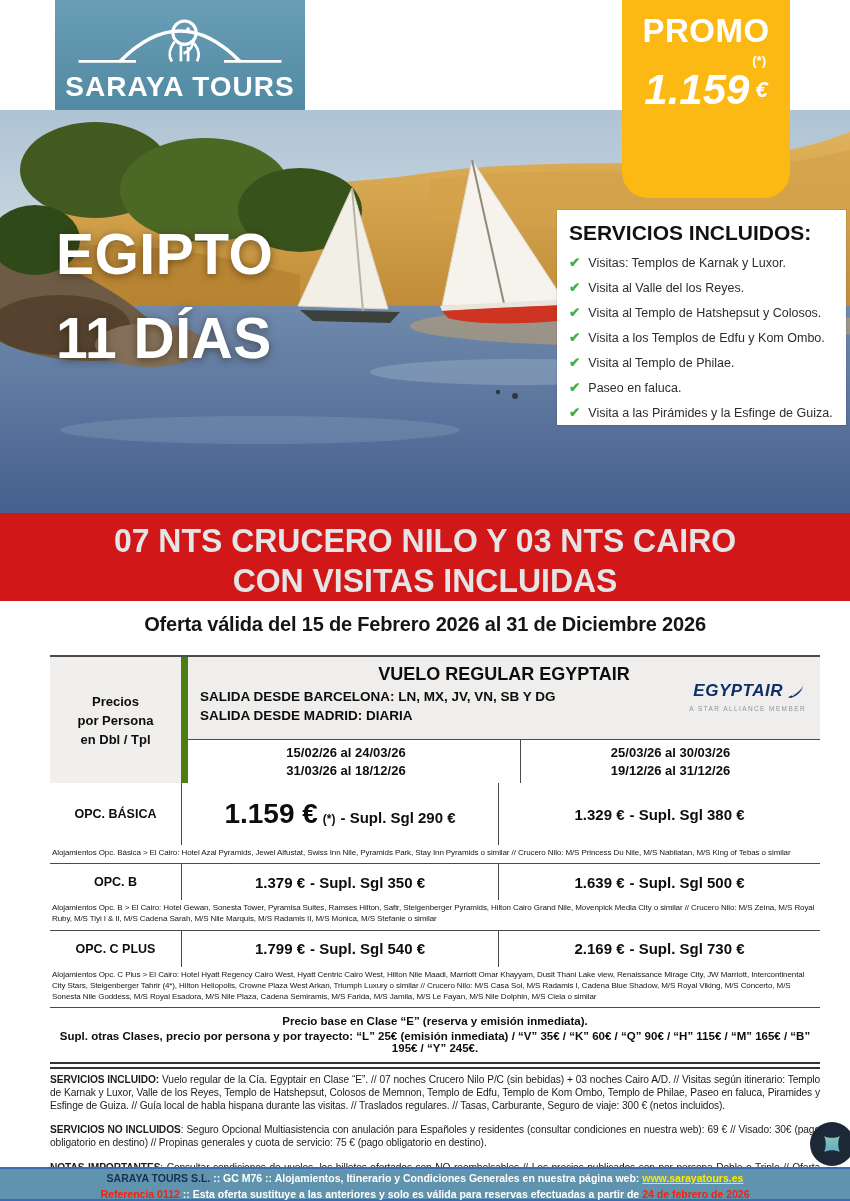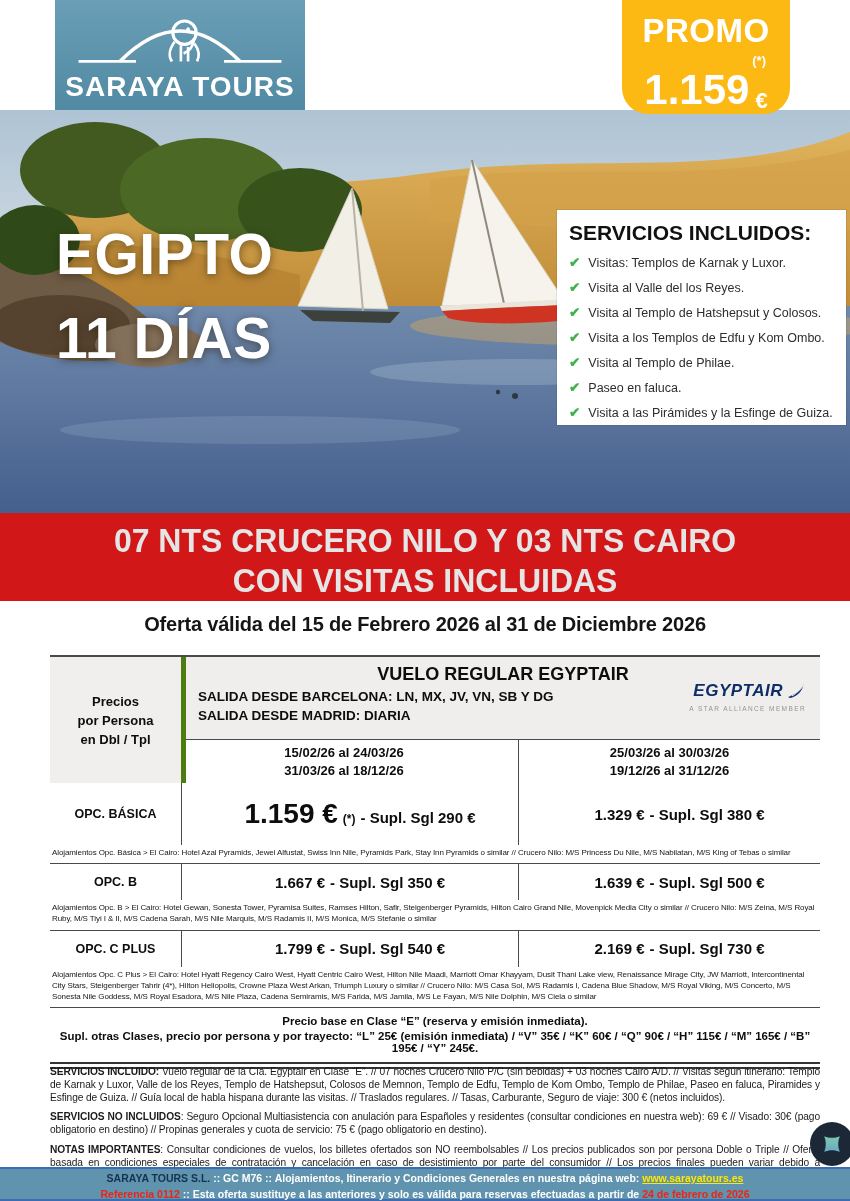--- a/index.html
+++ b/index.html
@@ -11,25 +11,25 @@
   .hero svg{display:block;}
 
   
   .logo-box{position:absolute;left:55px;top:0;width:250px;height:110px;
             background:linear-gradient(180deg,#699eb6,#528aa3);
             display:flex;flex-direction:column;align-items:center;}
   .logo-art{width:232px;height:70px;margin-top:4px;}
   .logo-text{color:#fff;font-size:28px;font-weight:700;letter-spacing:1px;margin-top:-3px;}
 
   
-  .promo{position:absolute;left:622px;top:0;width:168px;height:114px;background:#fcb813;
+  .promo{position:absolute;left:622px;top:0;width:168px;height:198px;background:#fcb813;
          border-radius:0 0 26px 26px;color:#fff;text-align:center;}
   .promo-label{font-size:33px;font-weight:800;margin-top:12px;letter-spacing:.5px;}
   .promo-note{font-size:13px;font-weight:700;text-align:right;padding-right:24px;margin-top:3px;}
-  .promo-price-row{display:flex;align-items:flex-end;justify-content:center;gap:6px;margin-top:-2px;}
+  .promo-price-row{display:flex;align-items:center;justify-content:center;gap:6px;margin-top:-2px;font-style:italic;}
   .promo-price{font-size:42px;font-weight:800;}
   .promo-cur{font-size:22px;font-weight:700;}
 
   
   .hero-title{position:absolute;left:56px;top:212px;color:#fff;font-weight:800;font-size:57px;
               line-height:84px;letter-spacing:.5px;text-shadow:0 2px 8px rgba(40,30,10,.55);}
 
   
   .services{position:absolute;left:557px;top:210px;width:289px;height:215px;background:#fff;
             padding:10px 12px;box-sizing:border-box;box-shadow:0 0 0 1px rgba(0,0,0,.07);}
@@ -44,58 +44,58 @@
   .banner-inner{transform:scaleX(.94);transform-origin:center;}
   .banner-l1{font-size:34px;margin-top:8px;}
   .banner-l2{font-size:34px;margin-top:1px;}
 
   .validity{position:absolute;left:0;top:613px;width:850px;text-align:center;font-size:20px;
             font-weight:800;color:#151515;letter-spacing:-.2px;}
 
   
   .tbl{position:absolute;left:50px;top:655px;width:770px;border-top:2px solid #4a4a4a;color:#0d0d0d;}
   .hdr{display:flex;height:126px;}
-  .hdr-left{width:131px;background:#f0efed;border-right:5px solid #4d7c0f;display:flex;
+  .hdr-left{width:131px;background:#f0efed;border-right:7px solid #4d7c0f;display:flex;
             flex-direction:column;justify-content:center;align-items:center;
             font-size:13px;font-weight:700;line-height:19px;}
   .hdr-right{flex:1;display:flex;flex-direction:column;}
   .hdr-info{height:82px;background:#efeeec;position:relative;border-bottom:1px solid #4a4a4a;}
   .hdr-title{text-align:center;font-size:18px;font-weight:800;margin-top:7px;}
   .salida{font-size:13.5px;font-weight:800;padding-left:12px;margin-top:4px;}
   .egyptair{position:absolute;right:14px;top:24px;text-align:right;}
   .ea-row{display:flex;align-items:center;justify-content:flex-end;gap:3px;}
   .ea-name{font-size:17px;font-weight:800;font-style:italic;color:#0d2e66;letter-spacing:.5px;}
   .ea-alliance{font-size:6.5px;color:#8e949a;letter-spacing:1.4px;margin-top:4px;}
   .dates{display:flex;height:43px;gap:16px;}
   .date-cell{display:flex;flex-direction:column;justify-content:center;align-items:center;
              font-size:13px;font-weight:800;line-height:18px;}
   .date-c1{width:316px;}
   .date-c2{flex:1;border-left:1px solid #4a4a4a;text-align:right;}
 
-  .prow{display:flex;gap:20px;}
+  .prow{display:flex;}
   .c-opt{width:131px;border-right:1px solid #4a4a4a;display:flex;align-items:center;
          justify-content:center;font-size:12.5px;font-weight:800;}
   .c-mid{width:316px;border-right:1px solid #4a4a4a;display:flex;align-items:center;justify-content:center;}
   .c-right{flex:1;display:flex;align-items:center;justify-content:center;}
   .price-line{display:flex;align-items:baseline;gap:5px;}
   .prow1{height:62px;} .prowS{height:36px;}
   .big-price{font-size:28px;font-weight:800;}
   .pnote{font-size:12px;font-weight:700;}
   .supl{font-size:15px;font-weight:700;}
   .mid-price{font-size:15px;font-weight:700;}
   .hotels{font-size:8px;letter-spacing:-.1px;line-height:1.4;color:#161616;padding:2px 2px 5px;}
   .divider{border-top:1px solid #4a4a4a;}
   .base{text-align:center;padding:7px 0 8px;}
   .base-l1,.base-l2{font-size:11.5px;font-weight:700;}
   .base-l2{margin-top:3px;}
   .double-rule{border-top:2px solid #333;height:3px;border-bottom:2px solid #333;}
 
   
   .terms{position:absolute;left:50px;top:1062px;width:770px;}
-  .terms p{margin:4px 0 7px;font-size:10.2px;line-height:12.8px;color:#1b1b1b;
+  .terms p{margin:12px 0 7px;font-size:10.2px;line-height:12.8px;color:#1b1b1b;
            text-align:justify;letter-spacing:-.1px;}
   .lead{font-weight:800;}
 
   
   .chat-btn{position:absolute;left:810px;top:1122px;width:44px;height:44px;border-radius:50%;
             background:#1d2836;display:flex;align-items:center;justify-content:center;z-index:6;}
 
   
   .footer{position:absolute;left:0;top:1167px;width:850px;height:34px;background:#6093ad;
           border-top:2px solid #3c6db4;border-bottom:2px solid #3c6db4;box-sizing:border-box;
@@ -278,21 +278,21 @@
         </span>
       </div>
     </div>
     <div class="hotels">Alojamientos Opc. Básica &gt; El Cairo: Hotel Azal Pyramids, Jewel Alfustat, Swiss Inn Nile, Pyramids Park, Stay Inn Pyramids o similar // Crucero Nilo: M/S Princess Du Nile, M/S Nabilatan, M/S King of Tebas o similar</div>
     <div class="divider"></div>
 
     <div class="prow prowS">
       <div class="c-opt">OPC. B</div>
       <div class="c-mid">
         <span class="price-line">
-          <span class="mid-price">1.667 €</span>
+          <span class="mid-price">1.379 €</span>
           <span class="supl">- Supl. Sgl 350 €</span>
         </span>
       </div>
       <div class="c-right">
         <span class="price-line">
           <span class="mid-price">1.639 €</span>
           <span class="supl">- Supl. Sgl 500 €</span>
         </span>
       </div>
     </div>

